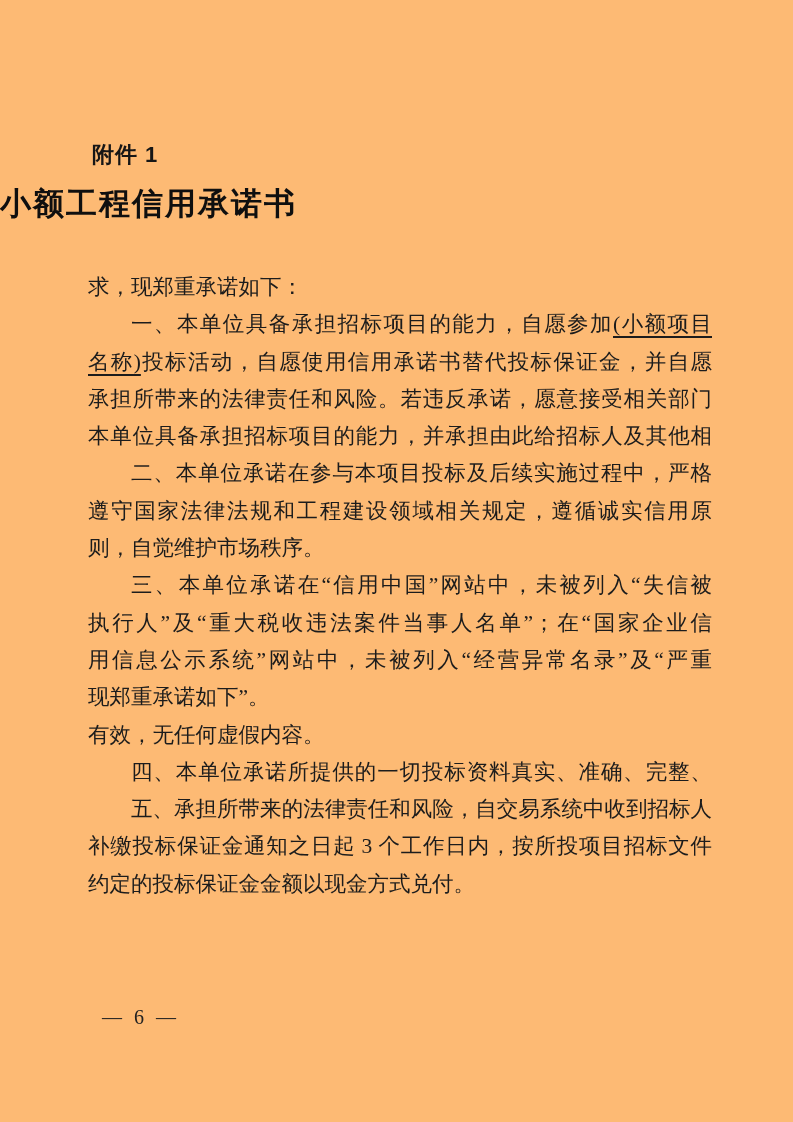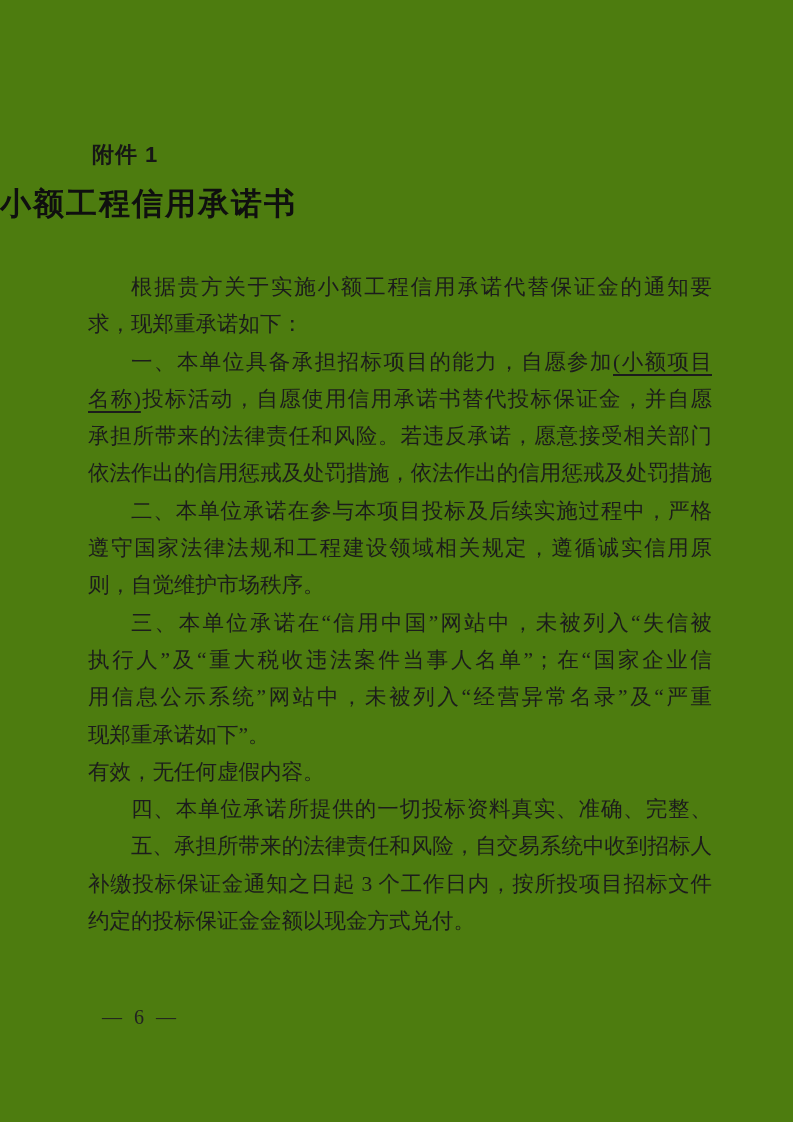--- a/index.html
+++ b/index.html
@@ -4,21 +4,21 @@
 <style>
   html, body {
     margin: 0;
     padding: 0;
     background: #ffffff;
   }
   .page {
     position: relative;
     width: 793px;
     height: 1122px;
-    background: #4d7c0f;
+    background: #fdba74;
     color: #1a1a1a;
     font-family: "Liberation Serif", "DejaVu Serif", serif;
     overflow: hidden;
   }
   .attachment-label {
     position: absolute;
     left: 92px;
     top: 140px;
     font-family: "Liberation Sans", "DejaVu Sans", sans-serif;
     font-size: 22px;
@@ -83,26 +83,25 @@
 </head>
 <body>
 
 <div class="page">
 
   <div class="attachment-label">附件 1</div>
 
   <div class="doc-title">小额工程信用承诺书</div>
 
   <div class="doc-body">
-      <div class="line indent"><span class="seg">根据贵方关于实施小额工程信用承诺代替保证金的通知要</span></div>
       <div class="line end"><span class="seg">求，现郑重承诺如下：</span></div>
       <div class="line indent"><span class="seg">一、本单位具备承担招标项目的能力，自愿参加</span><span class="seg underline">(小额项目</span></div>
       <div class="line"><span class="seg underline">名称)</span><span class="seg">投标活动，自愿使用信用承诺书替代投标保证金，并自愿</span></div>
       <div class="line"><span class="seg">承担所带来的法律责任和风险。若违反承诺，愿意接受相关部门</span></div>
-      <div class="line"><span class="seg">依法作出的信用惩戒及处罚措施，依法作出的信用惩戒及处罚措施</span></div>
+      <div class="line"><span class="seg">本单位具备承担招标项目的能力，并承担由此给招标人及其他相</span></div>
       <div class="line indent"><span class="seg">二、本单位承诺在参与本项目投标及后续实施过程中，严格</span></div>
       <div class="line"><span class="seg">遵守国家法律法规和工程建设领域相关规定，遵循诚实信用原</span></div>
       <div class="line end"><span class="seg">则，自觉维护市场秩序。</span></div>
       <div class="line indent"><span class="seg">三、本单位承诺在“信用中国”网站中，未被列入“失信被</span></div>
       <div class="line"><span class="seg">执行人”及“重大税收违法案件当事人名单”；在“国家企业信</span></div>
       <div class="line"><span class="seg">用信息公示系统”网站中，未被列入“经营异常名录”及“严重</span></div>
       <div class="line end"><span class="seg">现郑重承诺如下”。</span></div>
       <div class="line end"><span class="seg">有效，无任何虚假内容。</span></div>
       <div class="line indent"><span class="seg">四、本单位承诺所提供的一切投标资料真实、准确、完整、</span></div>
       <div class="line indent"><span class="seg">五、承担所带来的法律责任和风险，自交易系统中收到招标人</span></div>

